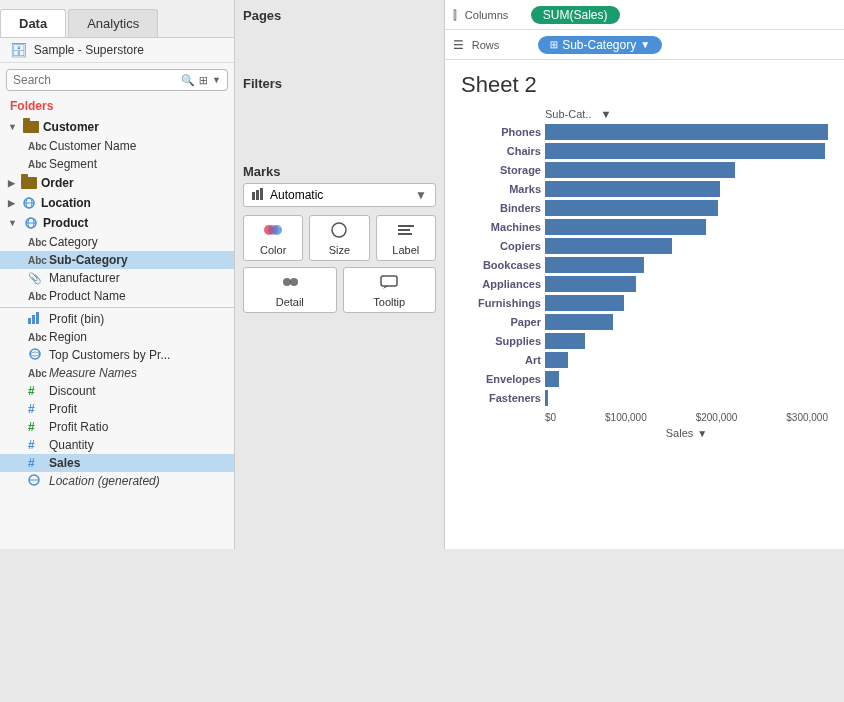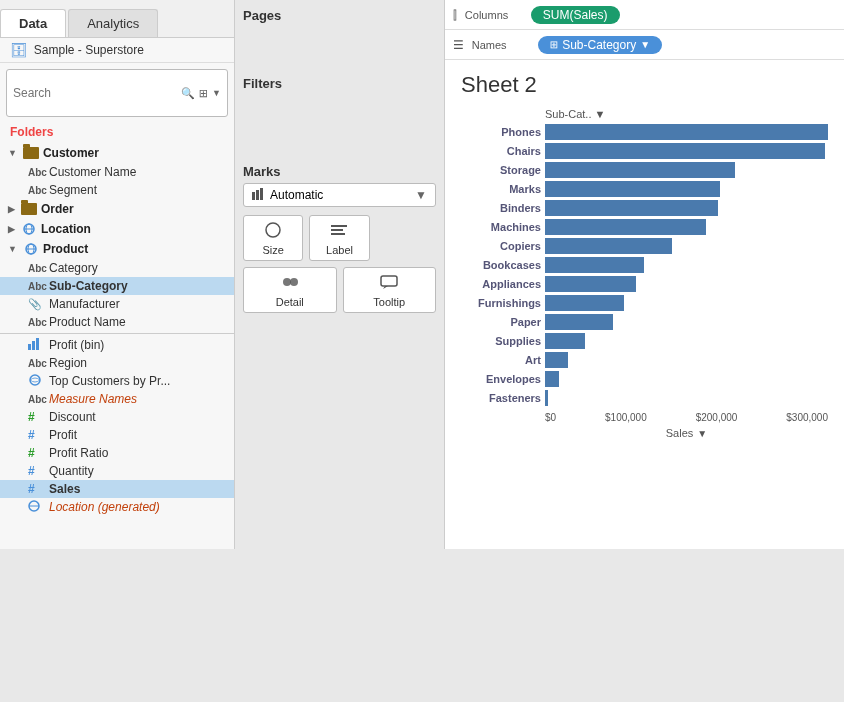--- a/index.html
+++ b/index.html
@@ -12,41 +12,41 @@
     .tab { padding: 6px 18px; cursor: pointer; border: 1px solid #ccc; border-bottom: none; margin-right: 2px; background: #e0e0e0; font-size: 13px; color: #333; border-radius: 3px 3px 0 0; }
     .tab.active { background: #fff; font-weight: 600; }
 
     
     .main-area { display: flex; flex: 1; overflow: hidden; }
 
     
     .left-panel { width: 235px; background: #f7f7f7; border-right: 1px solid #ccc; display: flex; flex-direction: column; flex-shrink: 0; }
 
     
-    .search-bar { display: flex; align-items: center; margin: 6px 6px 4px 6px; border: 1px solid #bbb; background: #fff; border-radius: 3px; padding: 16px 6px; gap: 4px; }
+    .search-bar { display: flex; align-items: center; margin: 6px 6px 4px 6px; border: 1px solid #bbb; background: #fff; border-radius: 3px; padding: 3px 6px; gap: 4px; }
     .search-bar input { border: none; outline: none; font-size: 12px; flex: 1; background: transparent; }
     .search-icon { color: #666; font-size: 11px; }
 
     
     .folders-label { font-weight: 700; font-size: 12px; padding: 4px 10px; color: #ef4444; }
 
     .tree-container { flex: 1; overflow-y: auto; padding: 0 0 4px 0; }
 
     .tree-group { margin-bottom: 0; }
     .tree-group-header { display: flex; align-items: center; padding: 3px 8px; cursor: pointer; gap: 4px; font-weight: 600; font-size: 12px; color: #222; }
     .folder-icon { width: 16px; height: 12px; background: #8B6914; border-radius: 1px; display: inline-block; position: relative; flex-shrink: 0; }
     .folder-icon::before { content: ''; position: absolute; top: -3px; left: 0; width: 7px; height: 3px; background: #8B6914; border-radius: 1px 1px 0 0; }
 
     .tree-item { display: flex; align-items: center; padding: 2px 8px 2px 28px; cursor: pointer; gap: 5px; font-size: 12px; color: #333; }
     .tree-item.highlighted { background: #bbd9f0; font-weight: 600; }
 
     .type-abc { font-size: 10px; font-weight: 700; color: #555; width: 16px; flex-shrink: 0; }
     .type-hash { font-size: 12px; font-weight: 700; color: #4a90d9; width: 16px; flex-shrink: 0; }
     .type-hash-green { font-size: 12px; font-weight: 700; color: #2a9d2a; width: 16px; flex-shrink: 0; }
-    .italic-item { font-style: italic; color: #c2410c; }
+    .italic-item { font-style: italic; color: #404040; }
     .chevron { font-size: 9px; color: #666; margin-right: 2px; }
 
     
     .panel-divider { height: 1px; background: #ccc; margin: 2px 0; }
 
     
     .middle-panel { width: 210px; background: #e8e8e8; border-right: 1px solid #ccc; display: flex; flex-direction: column; flex-shrink: 0; padding: 8px; gap: 8px; justify-content: space-between; }
 
     .section-label { font-size: 13px; font-weight: 600; color: #333; margin-bottom: 4px; }
 
@@ -265,20 +265,30 @@
                 <rect x="8" y="0" width="3" height="12" fill="#555"></rect>
               </svg>
           </span>
           <span>Automatic</span>
           <span class="marks-dropdown-arrow">▼</span>
         </div>
         <div class="marks-buttons">
           <div class="marks-btn">
             <span class="marks-btn-icon">
               <svg width="20" height="16" viewBox="0 0 20 16">
+                <circle cx="6" cy="8" r="5" fill="#e8384f" opacity="0.8"></circle>
+                <circle cx="14" cy="8" r="5" fill="#4a90e2" opacity="0.8"></circle>
+                <circle cx="10" cy="8" r="5" fill="#7b5ea7" opacity="0.6"></circle>
+              </svg>
+            </span>
+            <span>Color</span>
+          </div>
+          <div class="marks-btn">
+            <span class="marks-btn-icon">
+              <svg width="20" height="16" viewBox="0 0 20 16">
                 <circle cx="10" cy="8" r="7" fill="none" stroke="#555" stroke-width="1.5"></circle>
               </svg>
             </span>
             <span>Size</span>
           </div>
           <div class="marks-btn">
             <span class="marks-btn-icon">
               <svg width="20" height="16" viewBox="0 0 20 16">
                 <rect x="2" y="3" width="16" height="2" fill="#555"></rect>
                 <rect x="2" y="7" width="12" height="2" fill="#555"></rect>
@@ -314,35 +324,35 @@
     <div class="right-panel">
 
       <div class="shelf-row">
         <span style="font-size:12px;color:#555;margin-right:2px;">⫿</span>
         <span class="shelf-label">Columns</span>
         <div class="shelf-pill">SUM(Sales)</div>
       </div>
 
       <div class="shelf-row">
         <span style="font-size:12px;color:#555;margin-right:2px;">☰</span>
-        <span class="shelf-label">Names</span>
+        <span class="shelf-label">Rows</span>
         <div class="shelf-pill-blue">
           <span style="font-size:10px;">⊞</span>
           <span>Sub-Category</span>
           <span style="font-size:10px;">▼</span>
         </div>
       </div>
 
       <div class="chart-area">
         <div class="sheet-title">Sheet 2</div>
 
         <div style="display:flex;flex-direction:column;flex:1;">
           <div class="chart-header">
             <div style="width:84px;flex-shrink:0;"></div>
-            <span style="font-size:11px;color:#555;display:flex;align-items:center;gap:3px;">
+            <span style="font-size:11px;color:#555;display:flex;align-items:center;gap:9px;">
               <span>Sub-Cat..</span>
               <span style="cursor:pointer;">▼</span>
             </span>
           </div>
 
           <div class="bar-chart" id="bar-chart-container">
 
           <div class="bar-row">
                 <div class="bar-label">Phones</div>
                 <div class="bar-track">

